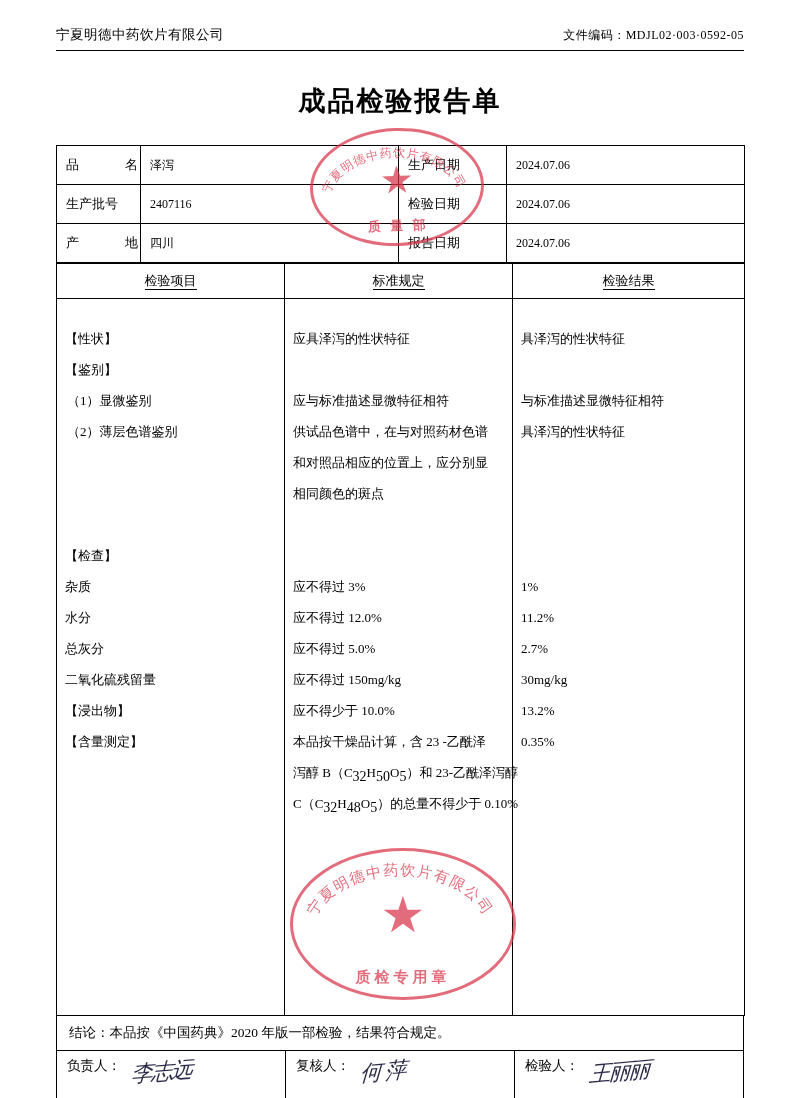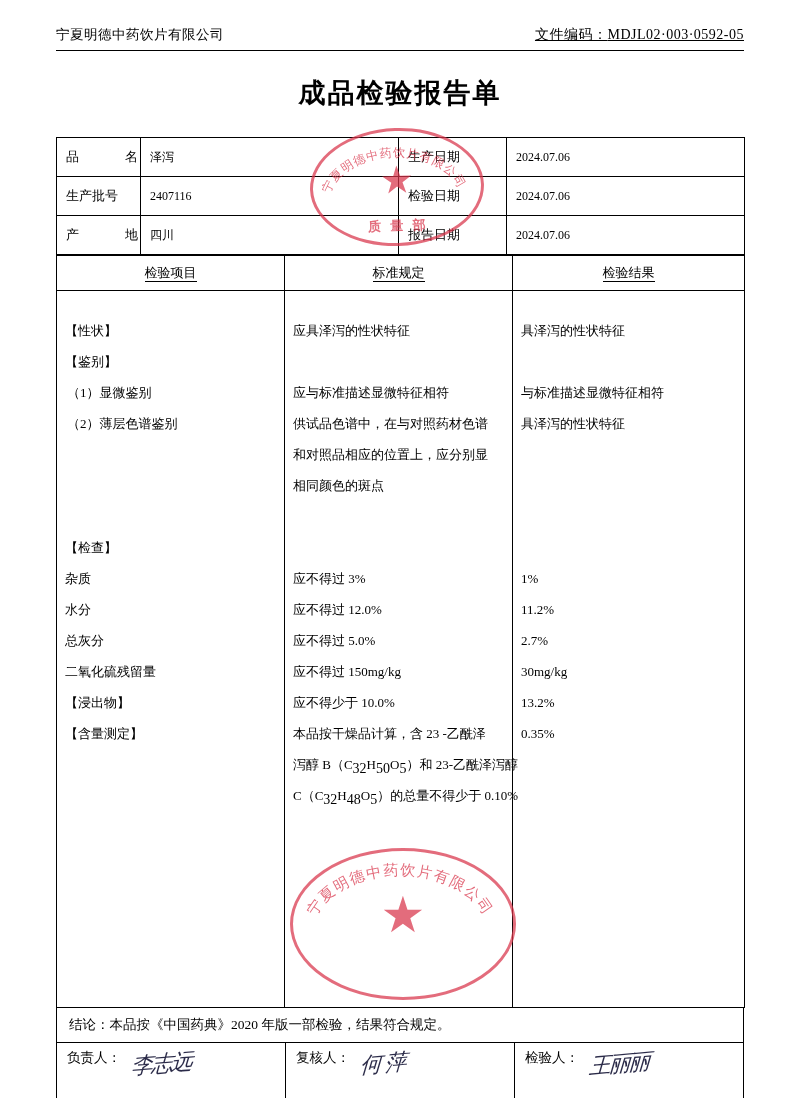--- a/index.html
+++ b/index.html
@@ -25,34 +25,33 @@
   
   .header {
     display: flex;
     justify-content: space-between;
     align-items: baseline;
     font-size: 13.5px;
     letter-spacing: 0.5px;
     padding-bottom: 6px;
   }
   .header-right {
-    font-size: 14px;
-    text-decoration: underline;
+    font-size: 12px;
   }
   .header-rule {
     border-top: 1.5px solid #000;
     margin-top: 0px;
   }
   
   .doc-title {
     text-align: center;
     font-size: 27px;
     font-weight: bold;
     letter-spacing: 2px;
-    margin: 24px 0 26px 0;
+    margin: 32px 0 26px 0;
     font-family: "Liberation Serif", "DejaVu Serif", serif;
   }
   
   table.main {
     width: 100%;
     border-collapse: collapse;
     table-layout: fixed;
     font-size: 13px;
   }
   table.main td {
@@ -366,16 +365,17 @@
 
   <div class="stamp stamp-bottom">
     <div class="stamp-inner">
       <svg class="stamp-svg" width="214" height="140" viewBox="0 0 214 140">
         <path id="arcBot" d="M 18,84 A 89,60 0 0 1 196,84" fill="none"></path>
         <text font-size="15" fill="#d9344a" letter-spacing="1.5">
           <textPath href="#arcBot" startOffset="50%" text-anchor="middle">宁夏明德中药饮片有限公司</textPath>
         </text>
       </svg>
       <div class="stamp-star">★</div>
+      <div class="stamp-bottom-text">质检专用章</div>
     </div>
   </div>
 
 </div>
 
 </body></html>

